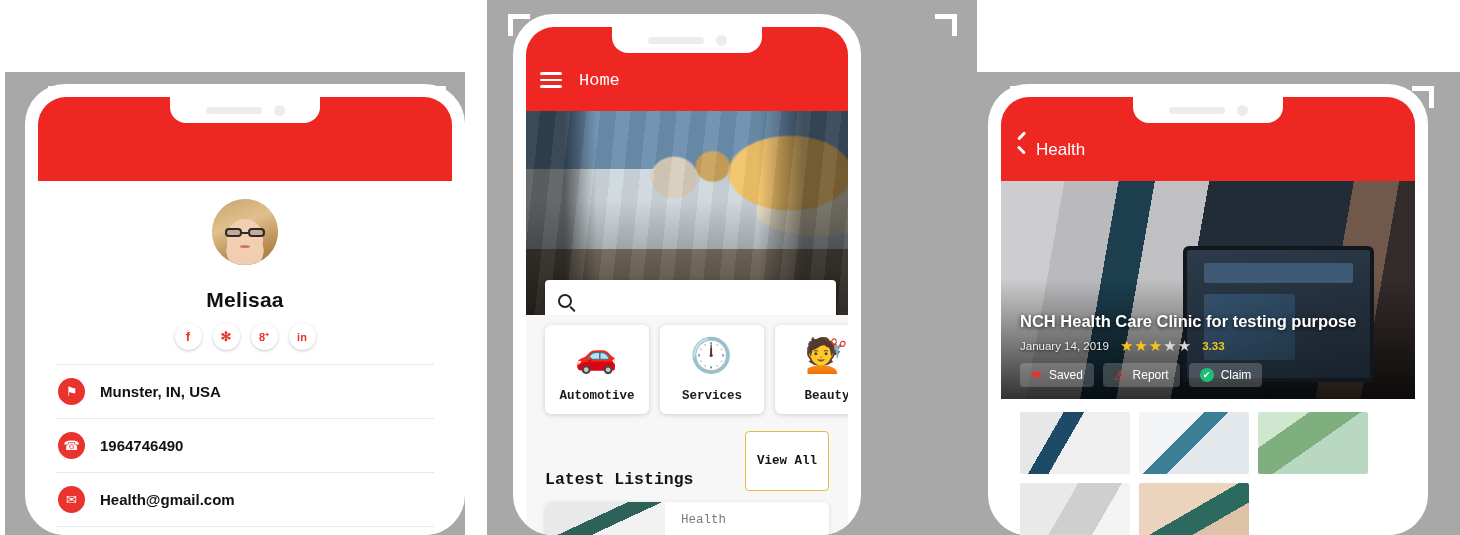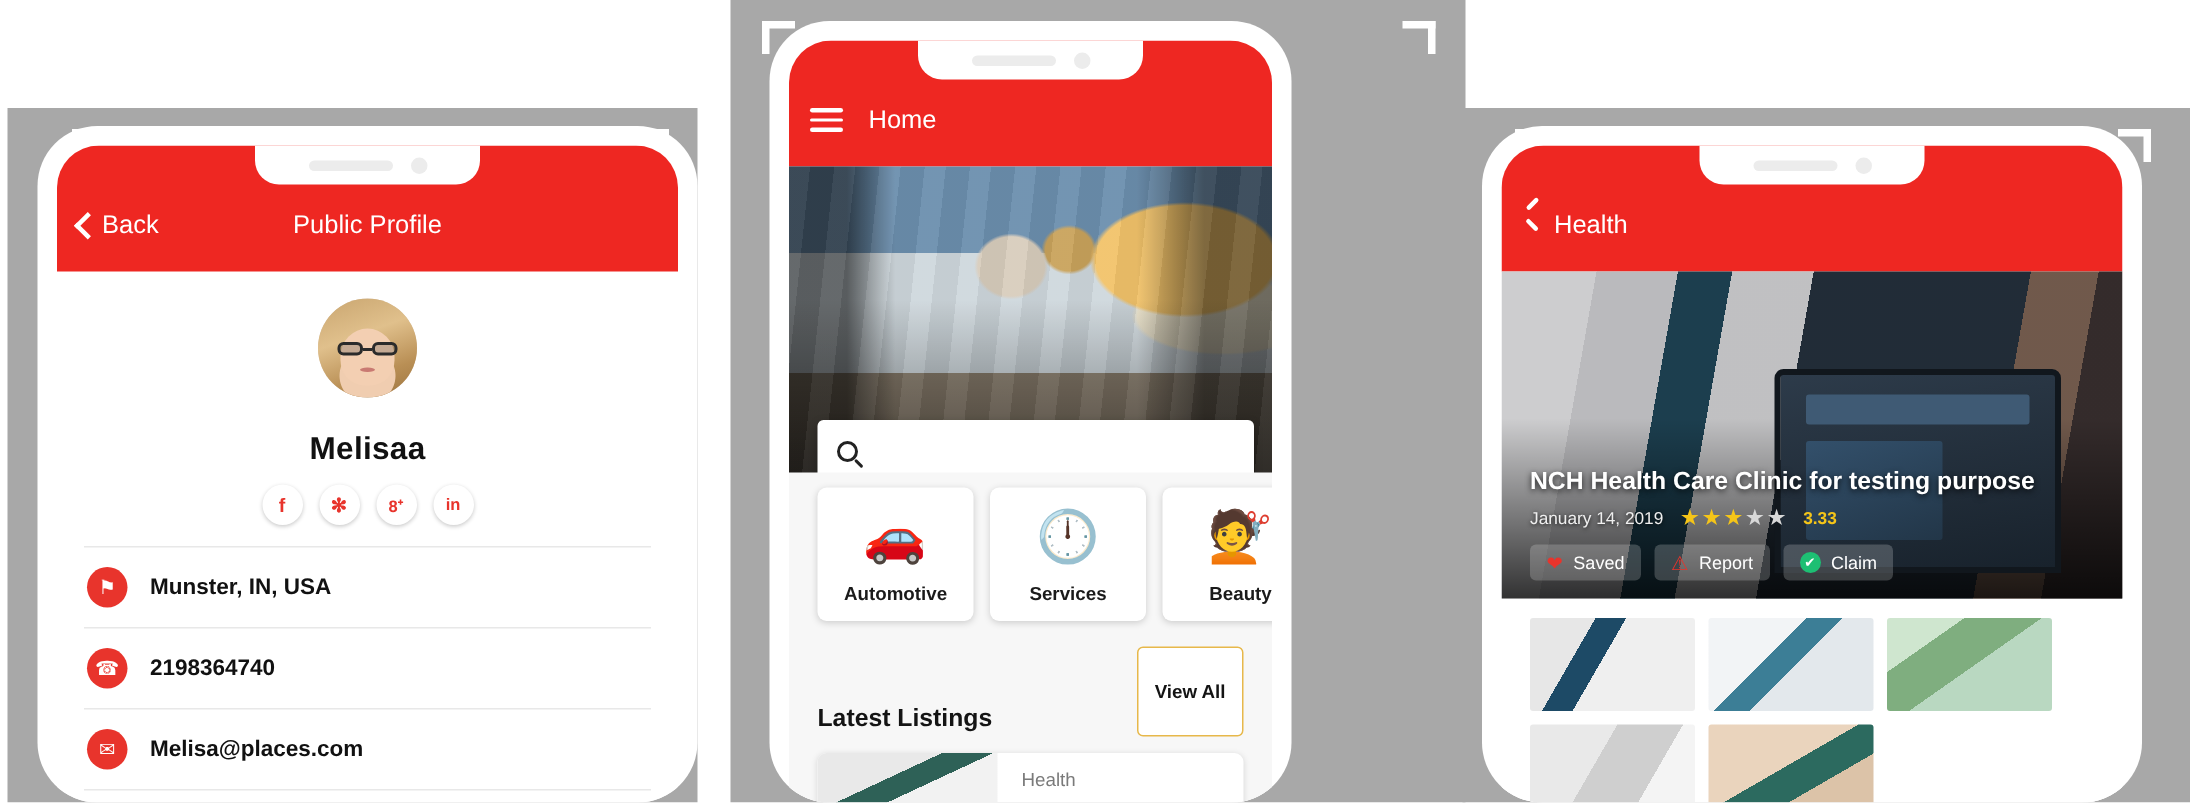--- a/index.html
+++ b/index.html
@@ -165,27 +165,20 @@
       <i class="v"></i>
     </div>
 
   <div class="phone" style="left:25px; top:84px; width:440px; height:451px;">
     <div class="screen">
       <div class="appbar">
         <div class="notch">
           <div class="speaker"></div>
           <div class="cam"></div>
         </div>
-        <div class="bar-inner">
-          <div class="back-btn">
-            <span class="chevL"></span>
-            <span>Back</span>
-          </div>
-          <div class="scr-title">Public Profile</div>
-        </div>
       </div>
 
       <div class="profile-wrap">
         <div class="avatar">
           <div class="hair"></div>
             <div class="face"></div>
           <div class="glasses">
               <b></b>
               <s></s>
               <b></b>
@@ -204,46 +197,46 @@
       <div style="height:14px"></div>
       <div class="rowsep"></div>
 
       <div class="info-row">
         <div class="ic">⚑</div>
         <div class="info-txt">Munster, IN, USA</div>
       </div>
       <div class="rowsep"></div>
       <div class="info-row">
         <div class="ic">☎</div>
-        <div class="info-txt">2198364740</div>
+        <div class="info-txt">1964746490</div>
       </div>
       <div class="rowsep"></div>
       <div class="info-row">
         <div class="ic">✉</div>
-        <div class="info-txt">Melisa@places.com</div>
+        <div class="info-txt">Health@gmail.com</div>
       </div>
       <div class="rowsep"></div>
       <div class="info-row">
         <div class="ic" style="font-size:11px">♟</div>
         <div class="info-txt">About</div>
       </div>
     </div>
   </div>
 
   <div class="plate" style="left:487px; top:0px; width:490px; height:535px;"></div>
   <div class="bracket bk-tl" style="left:508px; top:14px;">
       <i class="h"></i>
       <i class="v"></i>
     </div>
   <div class="bracket bk-tr" style="left:935px; top:14px;">
       <i class="h"></i>
       <i class="v"></i>
     </div>
 
-  <div class="phone" style="left:513px; top:14px; width:348px; height:521px;">
+  <div class="phone" style="left:513px; top:14px; width:348px; height:521px;font-family:Liberation Mono, monospace;">
     <div class="screen">
       <div class="appbar">
         <div class="notch">
           <div class="speaker"></div>
           <div class="cam"></div>
         </div>
         <div class="bar-inner">
           <div class="burger">
             <i></i>
               <i></i>

